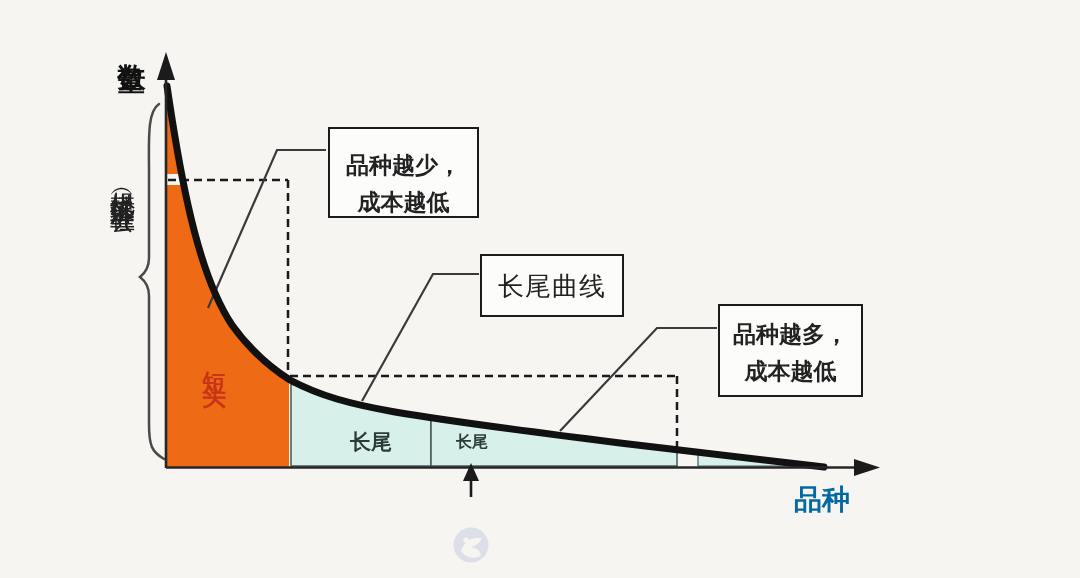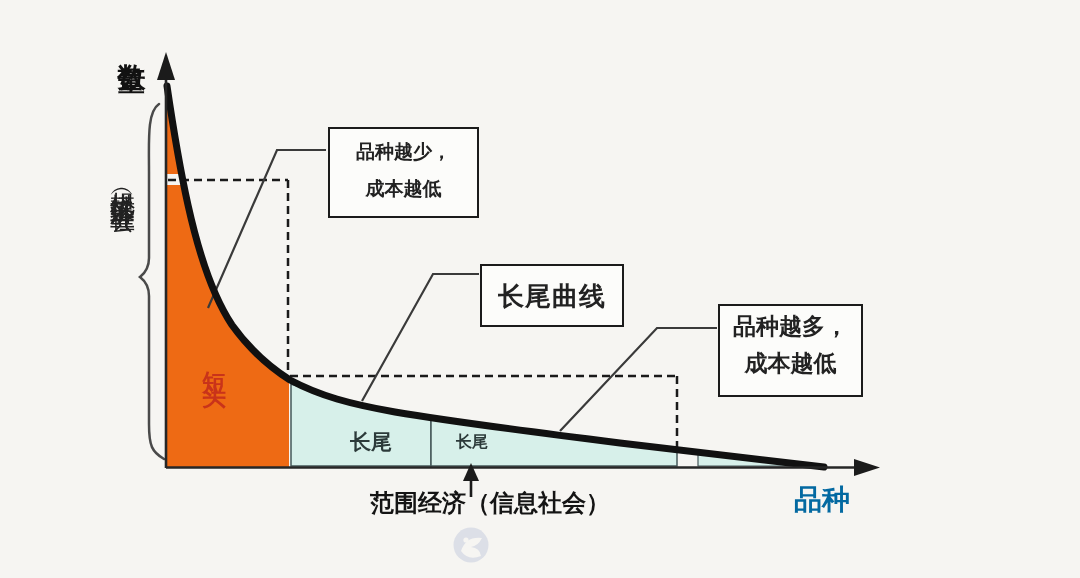--- a/index.html
+++ b/index.html
@@ -20,23 +20,23 @@
   .head-label{left:198px;top:352px;font-size:24px;font-weight:bold;letter-spacing:12px;color:#c9331a;}
   .tail-label-1{left:342px;top:428px;font-size:21px;font-weight:600;color:#2c3a3a;}
   .tail-label-2{left:448px;top:432px;font-size:16px;font-weight:600;color:#2c3a3a;}
   .scope-label{left:362px;top:487px;font-size:24px;font-weight:600;color:#141414;}
   .x-axis-label{left:786px;top:481px;font-size:28px;font-weight:bold;color:#0369a1;}
   .callout{
     position:absolute;box-sizing:border-box;
     border:2.5px solid #1b1b1b;background:#fcfcfa;
     text-align:center;color:#222;
   }
-  .callout-few{left:328px;top:127px;width:151px;height:91px;font-size:19px;font-weight:600;line-height:37px;padding-top:4px;}
-  .callout-curve{left:480px;top:264px;width:144px;height:63px;font-size:26px;font-weight:bold;line-height:60px;letter-spacing:1px;}
-  .callout-many{left:718px;top:304px;width:145px;height:93px;font-size:23px;font-weight:600;line-height:37px;padding-top:2px;}
+  .callout-few{left:328px;top:127px;width:151px;height:91px;font-size:23px;font-weight:600;line-height:37px;padding-top:18px;}
+  .callout-curve{left:480px;top:254px;width:144px;height:63px;font-size:26px;font-weight:normal;line-height:60px;letter-spacing:1px;}
+  .callout-many{left:718px;top:304px;width:145px;height:93px;font-size:23px;font-weight:600;line-height:37px;padding-top:10px;}
   .callout .cline{display:block;}
   .watermark-text{left:498px;top:526px;font-size:31px;font-weight:bold;letter-spacing:3px;color:#dcdfe7;}
 </style>
 </head>
 <body>
 
 <div class="stage">
 
   <svg class="layer" width="1080" height="578" viewBox="0 0 1080 578">
 
@@ -88,21 +88,20 @@
 
   <div class="vtext y-label">数量</div>
 
   <div class="vtext brace-label">规模经济（工业社会）</div>
 
   <div class="vtext head-label">短头</div>
 
   <div class="lbl tail-label-1">长尾</div>
   <div class="lbl tail-label-2">长尾</div>
 
-  <div class="lbl scope-label">范围经济（信息社会）</div>
 
   <div class="lbl x-axis-label">品种</div>
 
   <div class="callout callout-few">
     <span class="cline">品种越少，</span>
     <span class="cline">成本越低</span>
   </div>
 
   <div class="callout callout-curve">长尾曲线</div>
 

